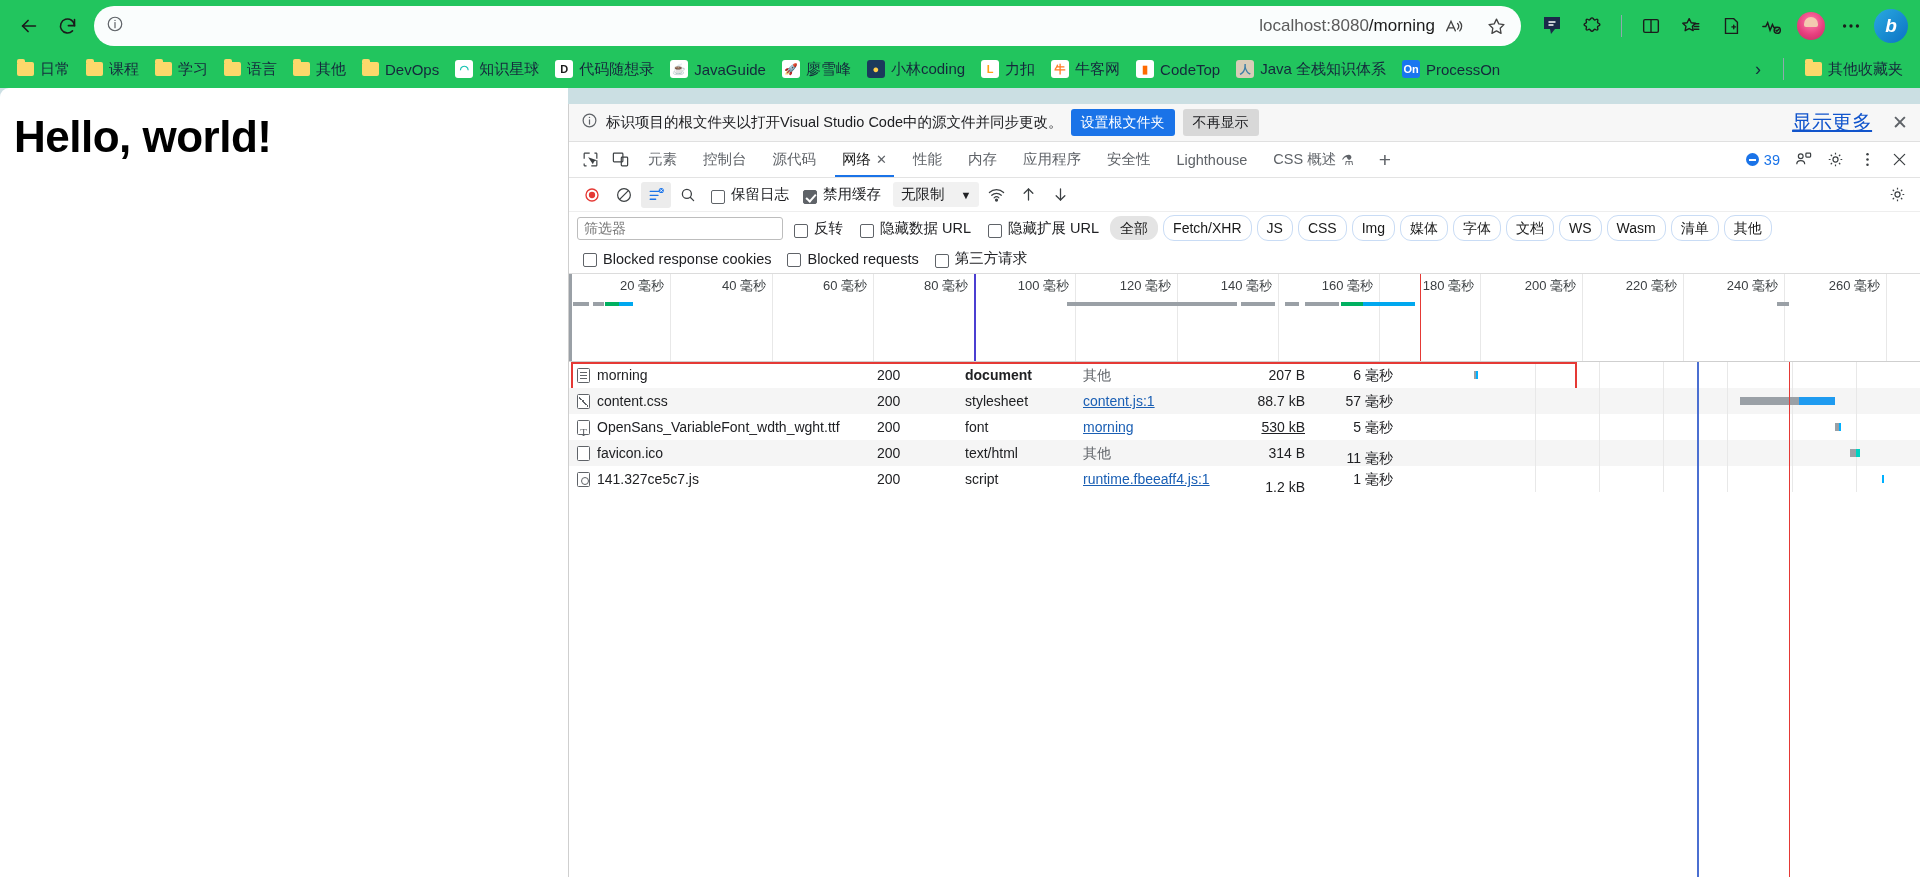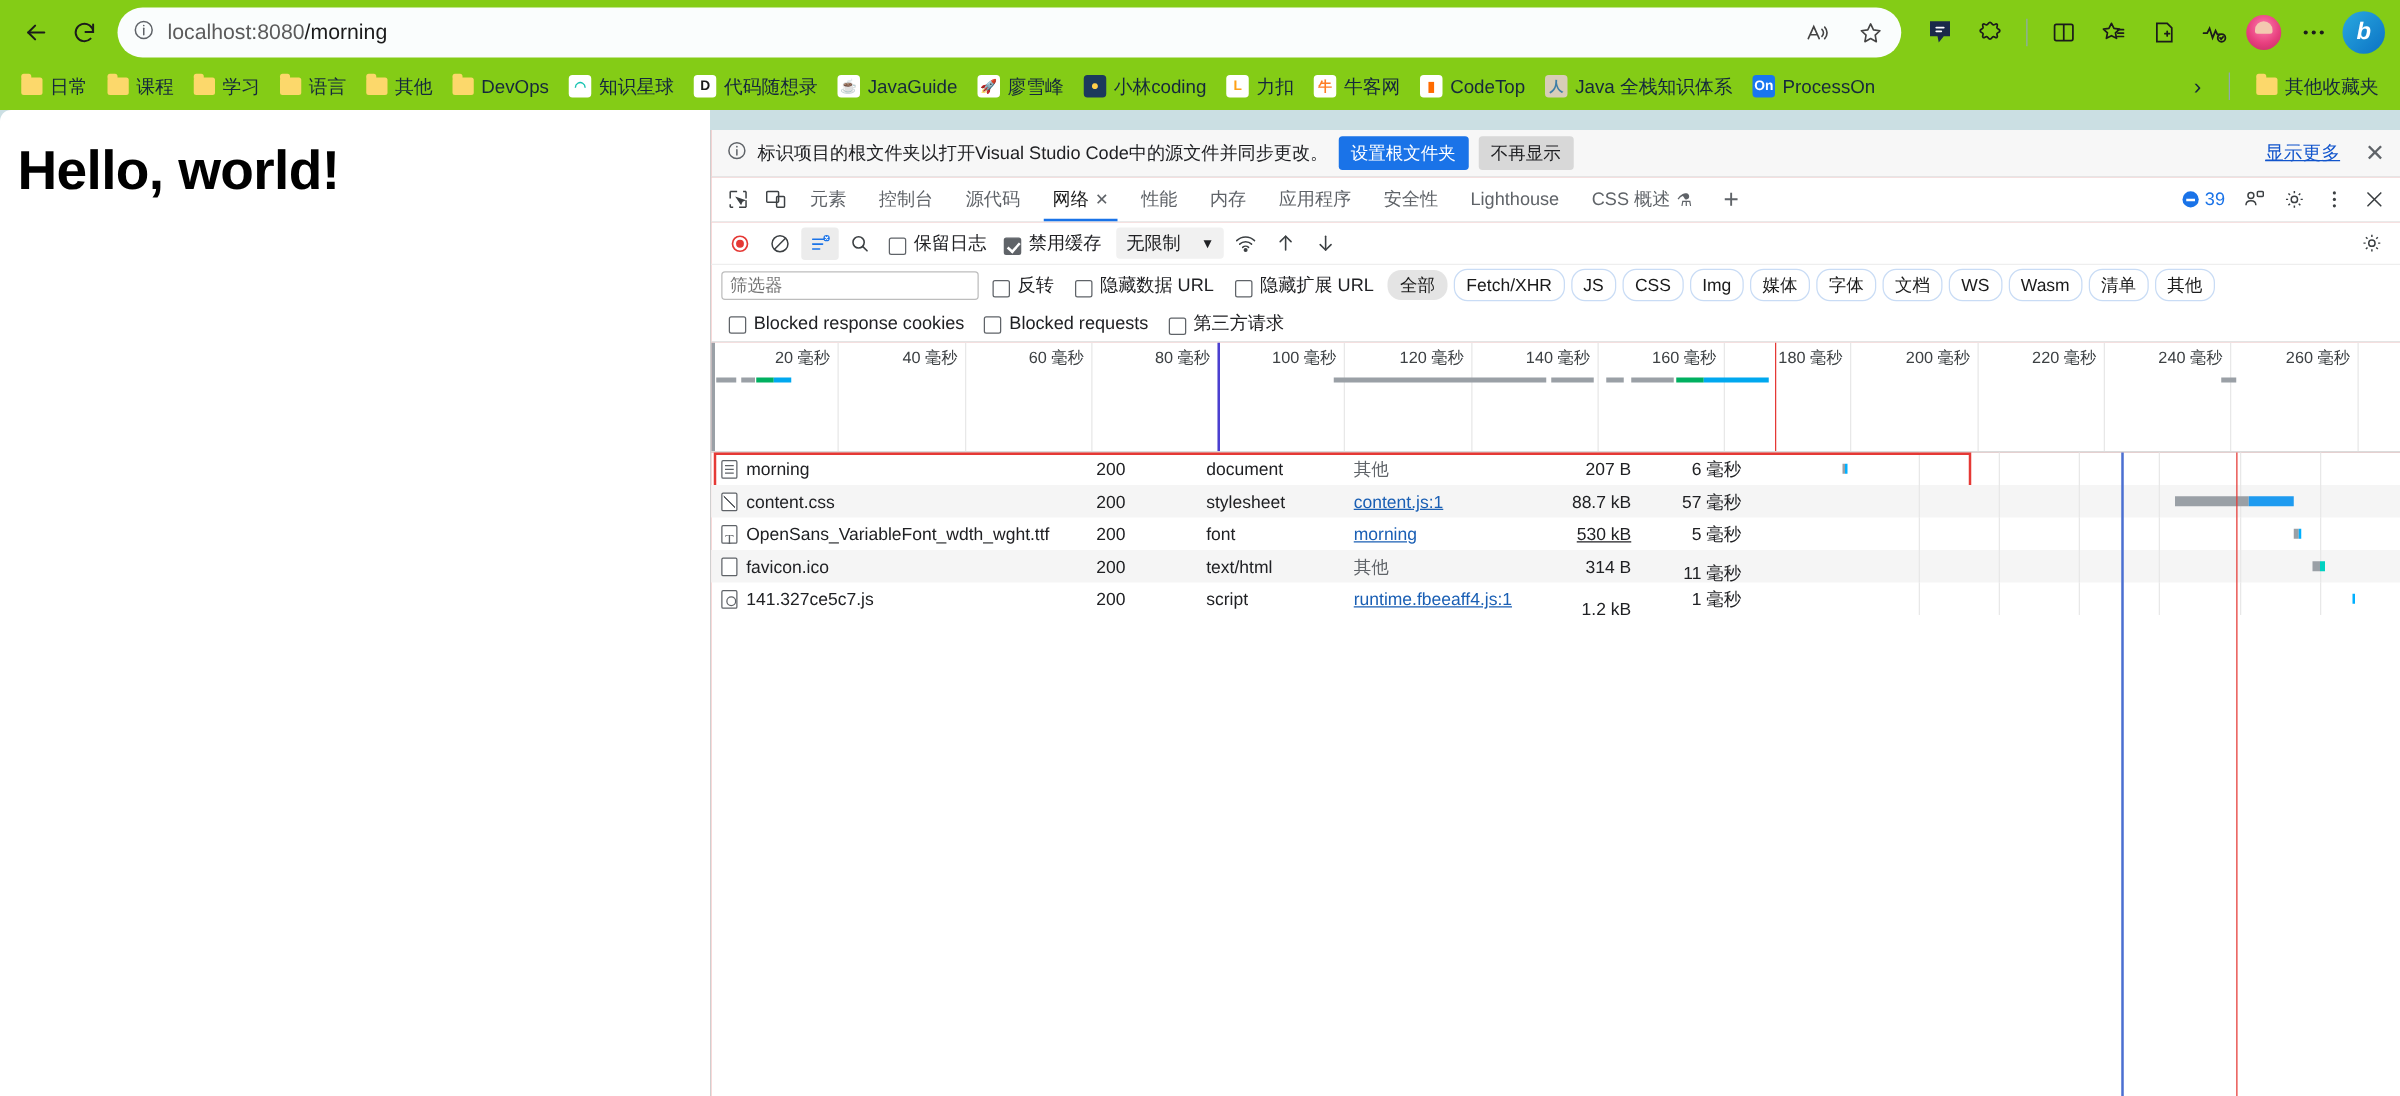--- a/index.html
+++ b/index.html
@@ -7,21 +7,22 @@
     width: 1920px; height: 877px;
     font-family: "Liberation Sans", sans-serif;
     overflow: hidden;
     background: #cbdfe3;
   }
   body { position: relative; }
 
   
   #browser-chrome {
     position: absolute; left: 0; top: 0; width: 1920px; height: 88px;
-    background: #84cc16;
+    background: #22c55e;
+    text-align: right;
   }
   #nav-bar {
     position: absolute; left: 0; top: 2px; width: 1920px; height: 48px;
     display: flex; align-items: center; padding: 0 10px;
   }
   .nav-icon-btn {
     width: 38px; height: 38px; border-radius: 6px;
     display: flex; align-items: center; justify-content: center;
     flex: none; cursor: default;
   }
@@ -109,21 +110,21 @@
     flex: none;
   }
   #dt-notice-text { font-size: 14.5px; color: #202124; }
   .notice-btn {
     font-size: 14px; padding: 4px 10px; border-radius: 3px; border: none;
     font-family: inherit; line-height: 1.3;
   }
   .notice-btn.primary { background: #1a73e8; color: #fff; }
   .notice-btn.secondary { background: #d8d8d8; color: #202124; }
   #dt-notice-more {
-    margin-left: auto; font-size: 15px; color: #1255cc;
+    margin-left: auto; font-size: 20px; color: #1255cc;
     text-decoration: underline;
   }
   #dt-notice-close { font-size: 19px; color: #5f6368; padding: 0 2px 0 12px; }
 
   
   #dt-tabbar {
     height: 36px; background: #fff; border-bottom: 1px solid #e3e3e3;
     display: flex; align-items: center; padding: 0 6px; gap: 0; flex: none;
   }
   .dt-iconbtn {
@@ -708,21 +709,21 @@
     </div>
 
   <div id="net-table">
     <div id="net-rows">
         <div class="net-row selected-outline">
           <div class="td name" style="width: 300px;">
             <span class="res-ico doc"></span>
             <span>morning</span>
           </div>
           <div class="td" style="width: 88px;">200</div>
-          <div class="td" style="width: 118px;">document</div>
+          <div class="td" style="width: 118px; font-weight: bold;">document</div>
           <div class="td muted" style="width: 150px;">其他</div>
           <div class="td num" style="width: 88px;">207 B</div>
           <div class="td num" style="width: 88px;">6 毫秒</div>
           <div class="td" style="width: 70px;"></div>
           <div class="timeline-cell">
             <div class="wf-grid" style="left: 14.28%;"></div>
             <div class="wf-grid" style="left: 28.56%;"></div>
             <div class="wf-grid" style="left: 42.84%;"></div>
             <div class="wf-grid" style="left: 57.12%;"></div>
             <div class="wf-grid" style="left: 71.4%;"></div>

